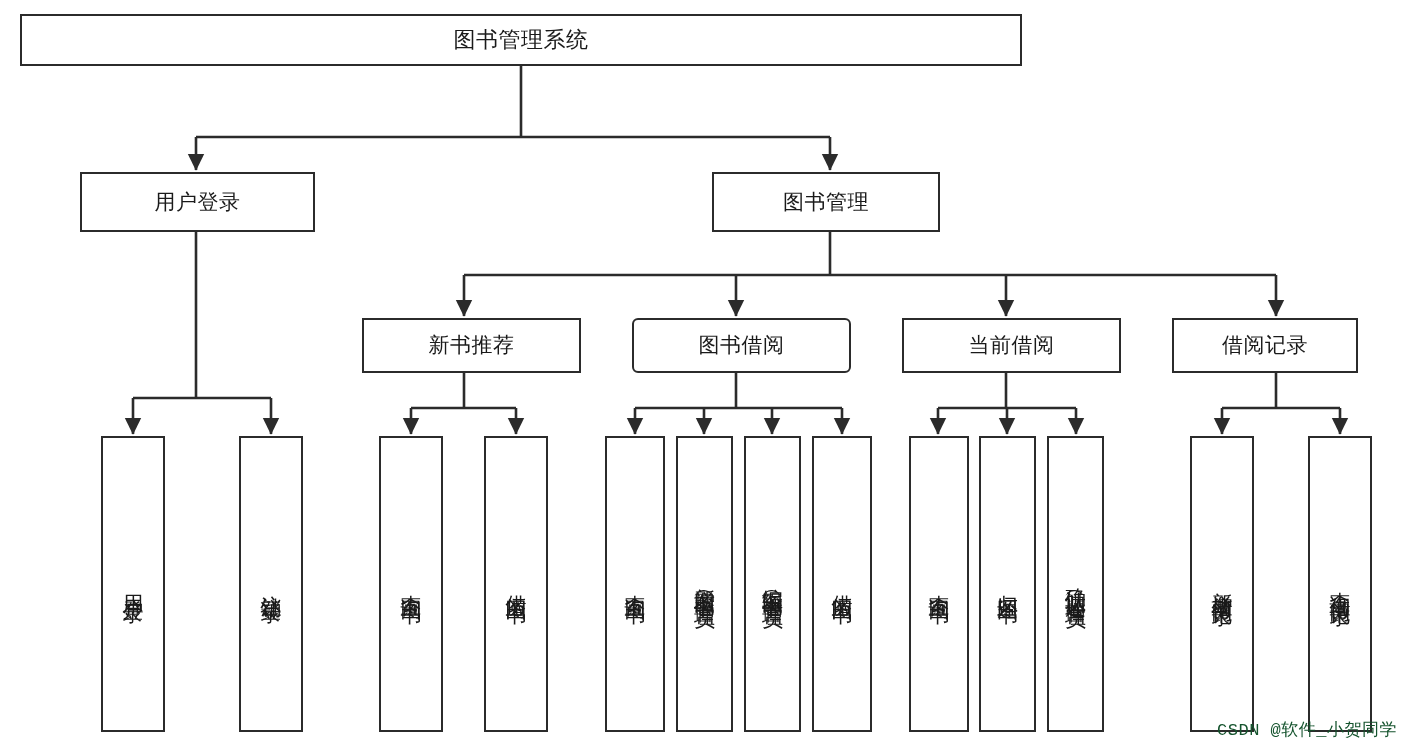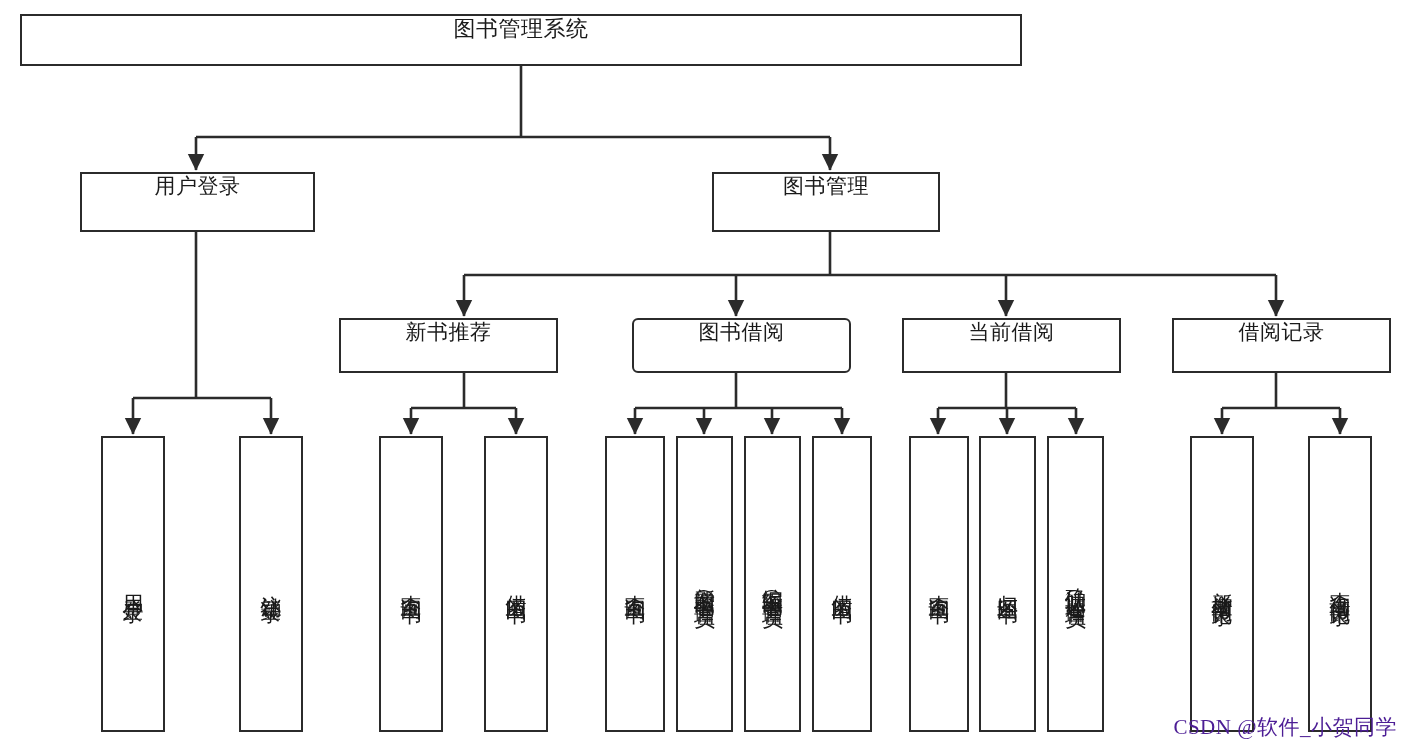--- a/index.html
+++ b/index.html
@@ -25,20 +25,21 @@
     width: 1405px;
     height: 747px;
     pointer-events: none;
   }
   .node {
     position: absolute;
     box-sizing: border-box;
     border: 2.5px solid #2b2b2b;
     background: #ffffff;
     display: flex;
+    align-items: center;
     justify-content: center;
     color: #1a1a1a;
   }
   .node .label {
     display: block;
     text-align: center;
     line-height: 1.18;
     letter-spacing: 0.5px;
   }
   
@@ -61,25 +62,25 @@
     font-size: 21px;
     line-height: 1.05;
     letter-spacing: 3px;
     white-space: nowrap;
     max-height: 286px;
   }
   .watermark {
     position: absolute;
     right: 8px;
     bottom: 6px;
-    font-size: 21px;
-    color: #4c1d95;
+    font-size: 17px;
+    color: #14532d;
     letter-spacing: 0.5px;
     white-space: nowrap;
-    font-family: Liberation Serif, serif;
+    font-family: Liberation Mono, monospace;
   }
 </style>
 </head>
 <body>
 
 <div id="stage">
 
   <svg id="edges" viewBox="0 0 1405 747">
     <defs>
       <marker id="arrow" viewBox="0 0 12 12" refX="10.5" refY="6" markerWidth="7" markerHeight="7" orient="auto-start-reverse">
@@ -134,30 +135,30 @@
     <span class="label">图书管理系统</span>
   </div>
 
   <div class="node horiz" style="left:80px; top:172px; width:235px; height:60px;">
     <span class="label">用户登录</span>
   </div>
   <div class="node horiz" style="left:712px; top:172px; width:228px; height:60px;">
     <span class="label">图书管理</span>
   </div>
 
-  <div class="node horiz" style="left:339px; top:318px; width:219px; height:55px;">
+  <div class="node horiz" style="left:362px; top:318px; width:219px; height:55px;">
     <span class="label">新书推荐</span>
   </div>
   <div class="node horiz" style="left:632px; top:318px; width:219px; height:55px;border-radius:6px;">
     <span class="label">图书借阅</span>
   </div>
   <div class="node horiz" style="left:902px; top:318px; width:219px; height:55px;">
     <span class="label">当前借阅</span>
   </div>
-  <div class="node horiz" style="left:1172px; top:318px; width:219px; height:55px;">
+  <div class="node horiz" style="left:1172px; top:318px; width:186px; height:55px;">
     <span class="label">借阅记录</span>
   </div>
 
   <div class="node vert" style="left:101px; top:436px; width:64px; height:296px;">
     <span class="label">用户登录</span>
   </div>
   <div class="node vert" style="left:239px; top:436px; width:64px; height:296px;">
     <span class="label">注销登录</span>
   </div>
 

